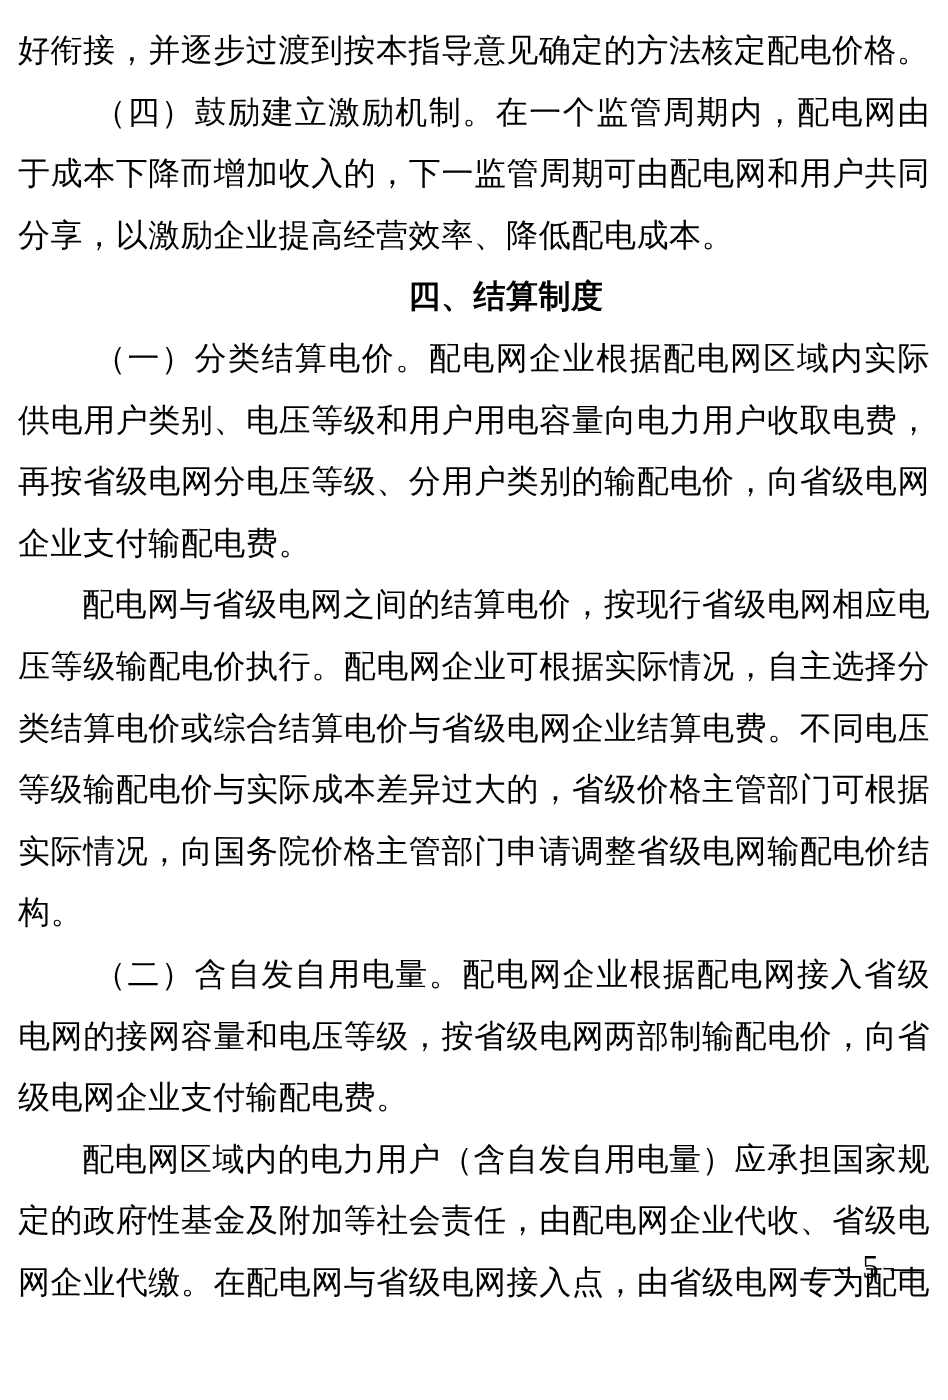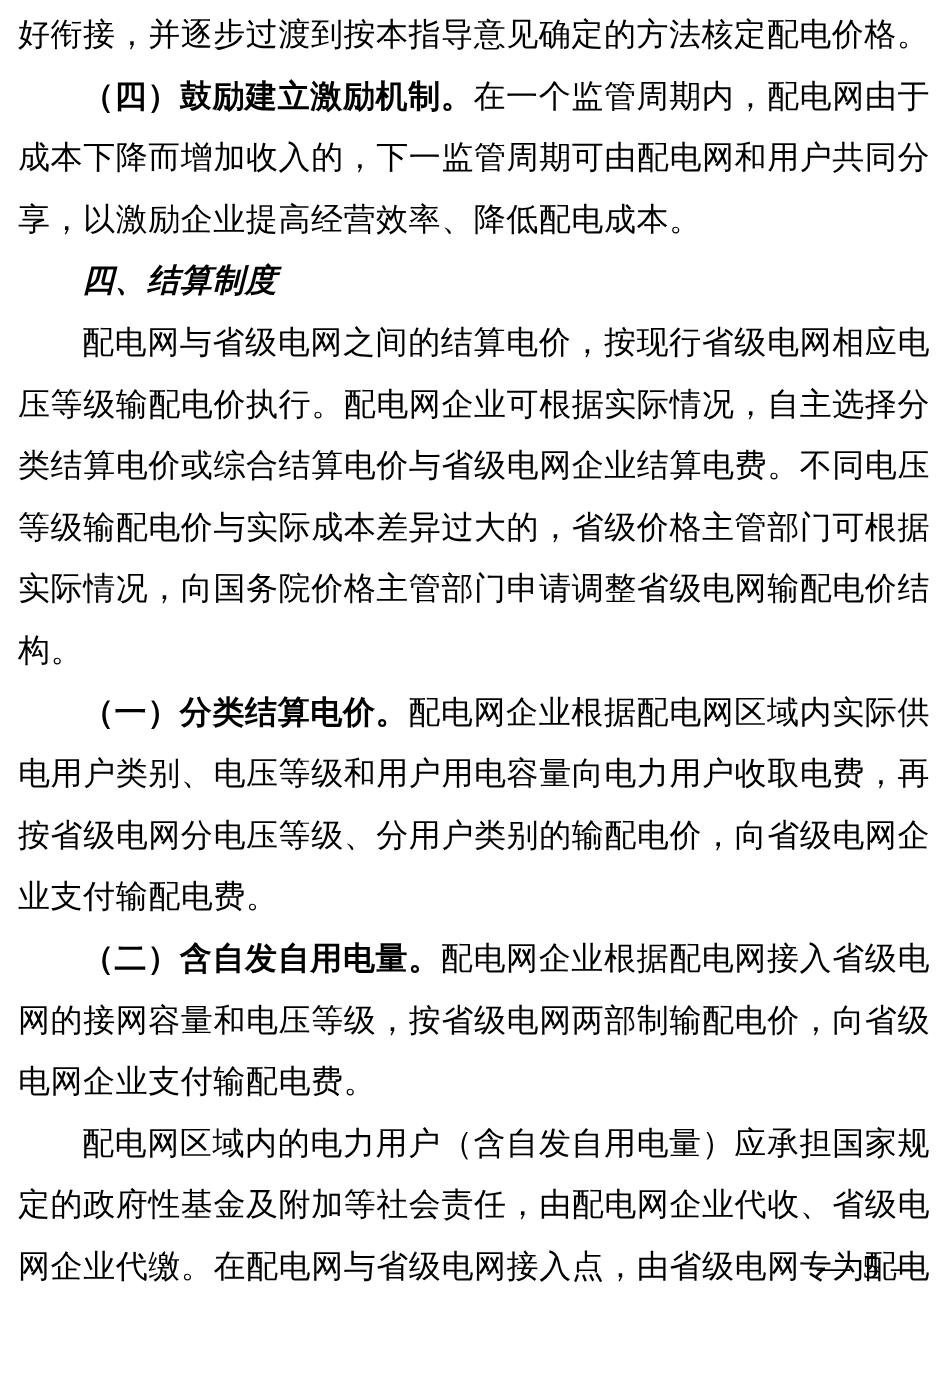--- a/index.html
+++ b/index.html
@@ -8,42 +8,42 @@
     background: #ffffff;
   }
   .page {
     position: relative;
     width: 948px;
     height: 1300px;
     background: #ffffff;
     color: #000000;
     font-family: "Liberation Serif", "DejaVu Serif", serif;
     box-sizing: border-box;
-    padding: 4px 18px 0 18px;
+    padding: 20px 18px 0 18px;
     overflow: hidden;
   }
   .para, .heading {
     margin: 0;
     font-size: 32px;
     line-height: 61.6px;
     letter-spacing: 0.55px;
     text-align: justify;
     text-justify: inter-ideograph;
     font-weight: normal;
   }
   .indent {
     text-indent: 2em;
   }
   .heading {
     font-weight: bold;
-    text-align: left;
-    font-style: italic;
+    text-align: center;
   }
   .lead {
-    font-weight: bold;
+    font-weight: normal;
+    margin-left: 12px;
   }
   .page-number {
     position: absolute;
     right: 22px;
     bottom: 14px;
     font-size: 33px;
     letter-spacing: 2px;
     font-family: "Liberation Serif", "DejaVu Serif", serif;
   }
 </style>
@@ -51,23 +51,23 @@
 <body>
 
 <div class="page">
 
   <p class="para">好衔接，并逐步过渡到按本指导意见确定的方法核定配电价格。</p>
 
   <p class="para indent"><span class="lead">（四）鼓励建立激励机制。</span><span>在一个监管周期内，配电网由于成本下降而增加收入的，下一监管周期可由配电网和用户共同分享，以激励企业提高经营效率、降低配电成本。</span></p>
 
   <h2 class="heading indent">四、结算制度</h2>
 
+  <p class="para indent"><span class="lead">（一）分类结算电价。</span><span>配电网企业根据配电网区域内实际供电用户类别、电压等级和用户用电容量向电力用户收取电费，再按省级电网分电压等级、分用户类别的输配电价，向省级电网企业支付输配电费。</span></p>
+
   <p class="para indent">配电网与省级电网之间的结算电价，按现行省级电网相应电压等级输配电价执行。配电网企业可根据实际情况，自主选择分类结算电价或综合结算电价与省级电网企业结算电费。不同电压等级输配电价与实际成本差异过大的，省级价格主管部门可根据实际情况，向国务院价格主管部门申请调整省级电网输配电价结构。</p>
-
-  <p class="para indent"><span class="lead">（一）分类结算电价。</span><span>配电网企业根据配电网区域内实际供电用户类别、电压等级和用户用电容量向电力用户收取电费，再按省级电网分电压等级、分用户类别的输配电价，向省级电网企业支付输配电费。</span></p>
 
   <p class="para indent"><span class="lead">（二）含自发自用电量。</span><span>配电网企业根据配电网接入省级电网的接网容量和电压等级，按省级电网两部制输配电价，向省级电网企业支付输配电费。</span></p>
 
   <p class="para indent">配电网区域内的电力用户（含自发自用电量）应承担国家规定的政府性基金及附加等社会责任，由配电网企业代收、省级电网企业代缴。在配电网与省级电网接入点，由省级电网专为配电网建设变电站的，省级价格主管部门可探索核定由配电网承担的接入费用，并适当调整配电网与省级电网之间的结算电价。配电网与发电</p>
 
   <div class="page-number">— 5 —</div>
 
 </div>
 
 </body></html>

